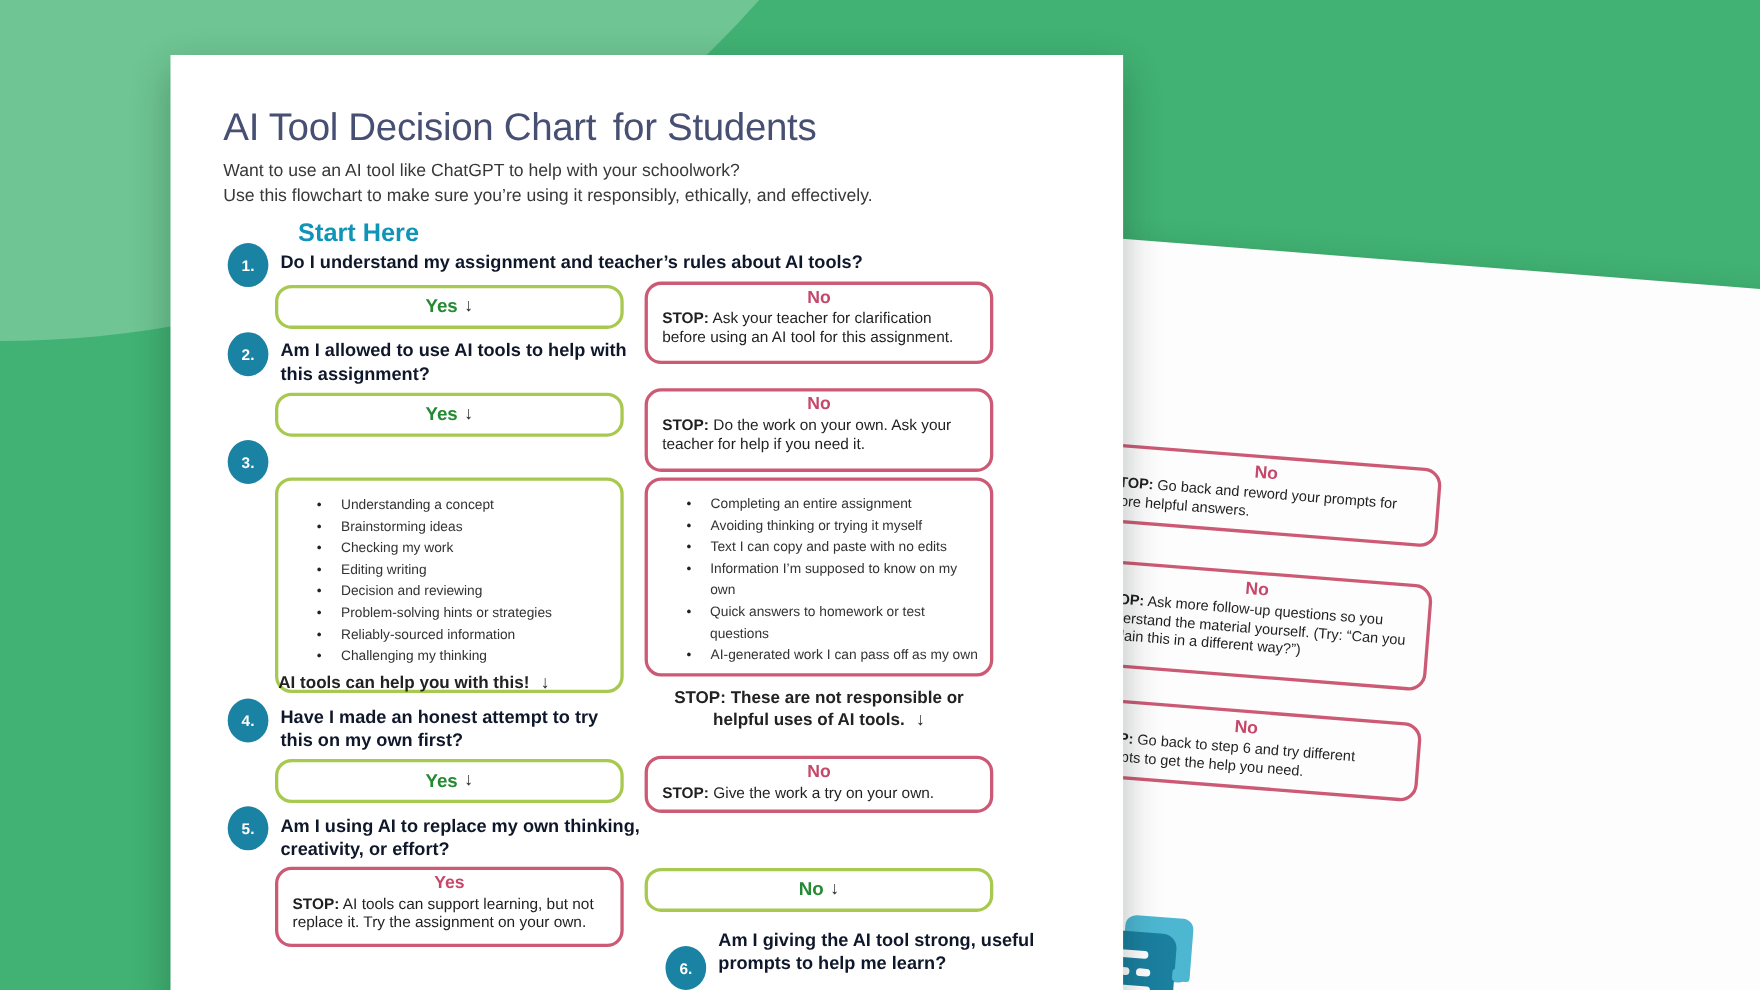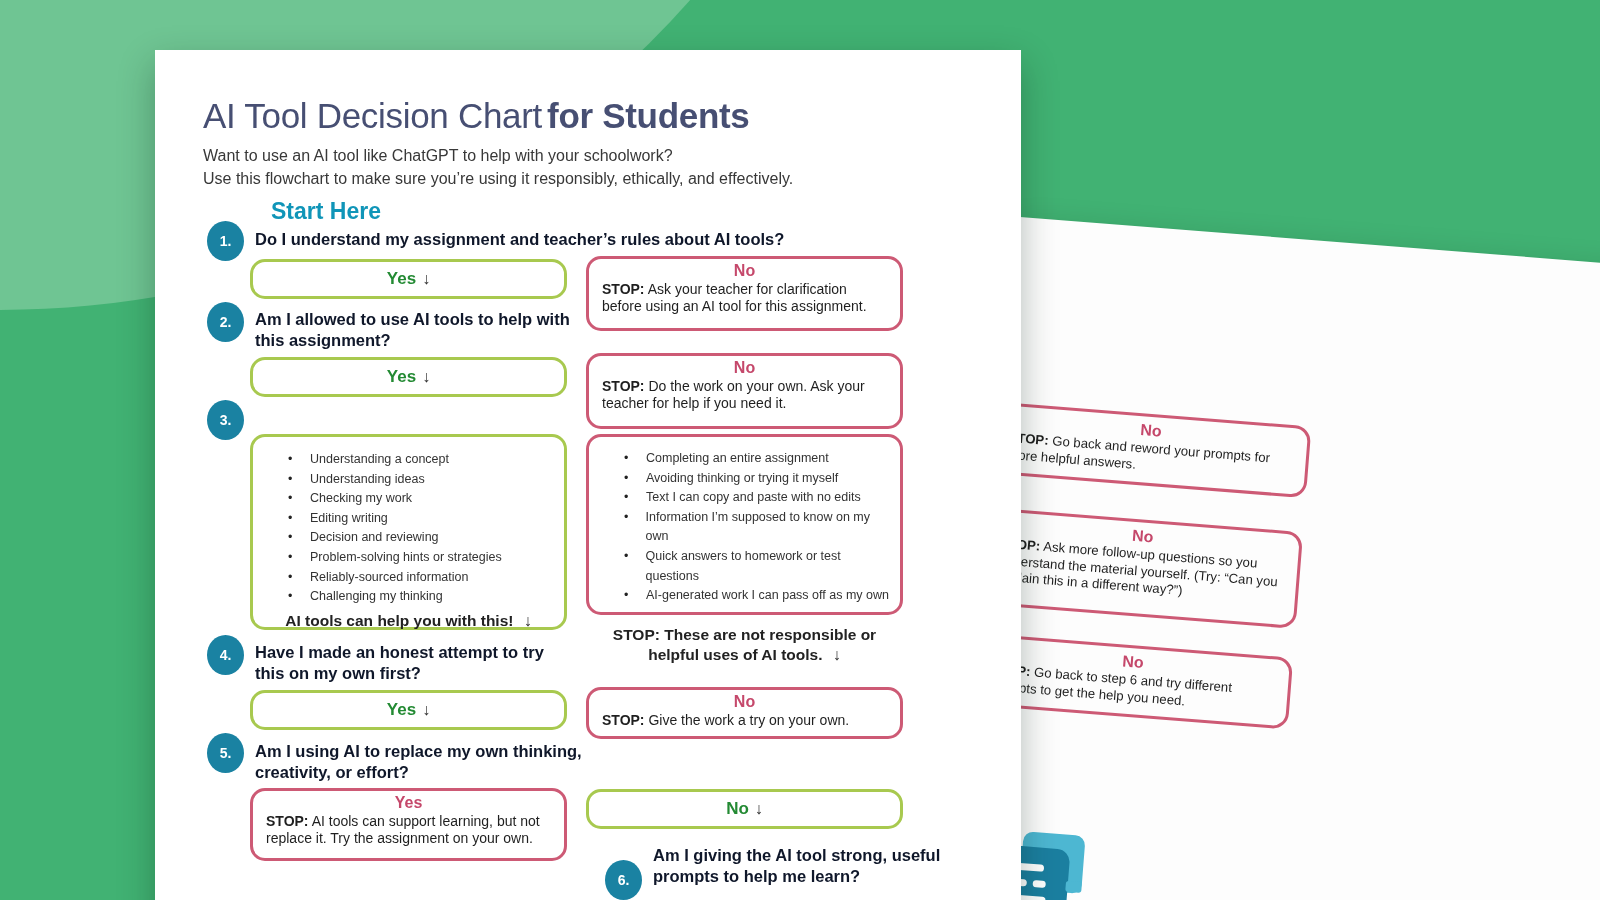--- a/index.html
+++ b/index.html
@@ -10,21 +10,21 @@
   .page { position:absolute; background:#ffffff; }
   .page1 { left:155px; top:50px; width:866px; height:1150px; z-index:2;
            box-shadow:0 14px 34px rgba(0,30,15,.30); }
   .page2 { left:1020px; top:217px; width:800px; height:1250px; z-index:1; background:#fdfdfd;
            transform:rotate(4.5deg); transform-origin:top left;
            box-shadow:0 14px 34px rgba(0,30,15,.28); }
   .abs { position:absolute; }
 
   .title { left:48px; top:46px; font-size:35px; letter-spacing:-.3px; color:#474f73; white-space:nowrap; }
   .title b { font-weight:400; }
-  .title .rest { font-weight:700; margin-left:5px; }
+  .title .rest { font-weight:400; margin-left:15px; }
   .subtitle { left:48px; top:94px; font-size:16px; line-height:23px; color:#383838; }
   .starthere { left:116px; top:148px; font-size:23px; font-weight:800; color:#1095b8; }
 
   .badge { width:37px; height:40px; border-radius:50%; background:#1a82a2; color:#fff;
            font-size:14px; font-weight:800; display:flex; align-items:center; justify-content:center; }
   .q { font-size:16.5px; font-weight:800; color:#0f172a; line-height:21px; }
 
   .box { position:absolute; border:3.5px solid; border-radius:15px; background:#fff; }
   .box.green { border-color:#a8c94f; }
   .box.red   { border-color:#cd5a75; }
@@ -33,21 +33,21 @@
   .yes-word { color:#238a33; } .no-word { color:#238a33; }
   .arrow { color:#2f2f2f; font-weight:700; margin-left:6px; font-size:16px; }
   .nohead { text-align:center; font-size:16px; font-weight:800; color:#c5486b; margin-top:3px; }
   .yeshead { text-align:center; font-size:16px; font-weight:800; color:#c5486b; margin-top:3px; }
   .stoptext { font-size:14px; line-height:17px; color:#1f1f1f; padding:1px 12px 0 13px; }
   .stoptext b { font-weight:800; }
 
   .list { padding:13px 8px 0 35px; }
   .li { display:flex; font-size:12.5px; line-height:19.6px; color:#333; }
   .li .bu { width:22px; color:#222; }
-  .gfoot { text-align:center; font-size:15.5px; font-weight:800; color:#222; margin-top:5px; }
+  .gfoot { font-size:15.5px; font-weight:800; color:#222; margin-top:5px; }
   .rfoot { text-align:center; font-size:15.5px; font-weight:700; color:#222; margin-top:19px;
            padding:0 20px; line-height:20px; }
   .rfoot b { font-weight:800; }
 
   .p2box { position:absolute; border:3.5px solid #cd5a75; border-radius:16px; background:#fdfdfd;
            left:-45px; width:352px; padding:4px 15px 9px 48px; }
   .p2box .nohead { margin-top:1px; }
   .p2box .stoptext { padding:1px 0 0 0; font-size:13.2px; line-height:16.5px; }
 
   .chaticon { position:absolute; left:6px; top:612px; width:120px; height:100px; }
@@ -141,21 +141,21 @@
     <div class="abs badge" style="left:52px; top:350px;">3.</div>
 
     <div class="box green" style="left:95px; top:384px; width:317px; height:196px;">
       <div class="list">
         <div class="li">
             <span class="bu">•</span>
             <span>Understanding a concept</span>
           </div>
         <div class="li">
             <span class="bu">•</span>
-            <span>Understanding ideas</span>
+            <span>Brainstorming ideas</span>
           </div>
         <div class="li">
             <span class="bu">•</span>
             <span>Checking my work</span>
           </div>
         <div class="li">
             <span class="bu">•</span>
             <span>Editing writing</span>
           </div>
         <div class="li">

